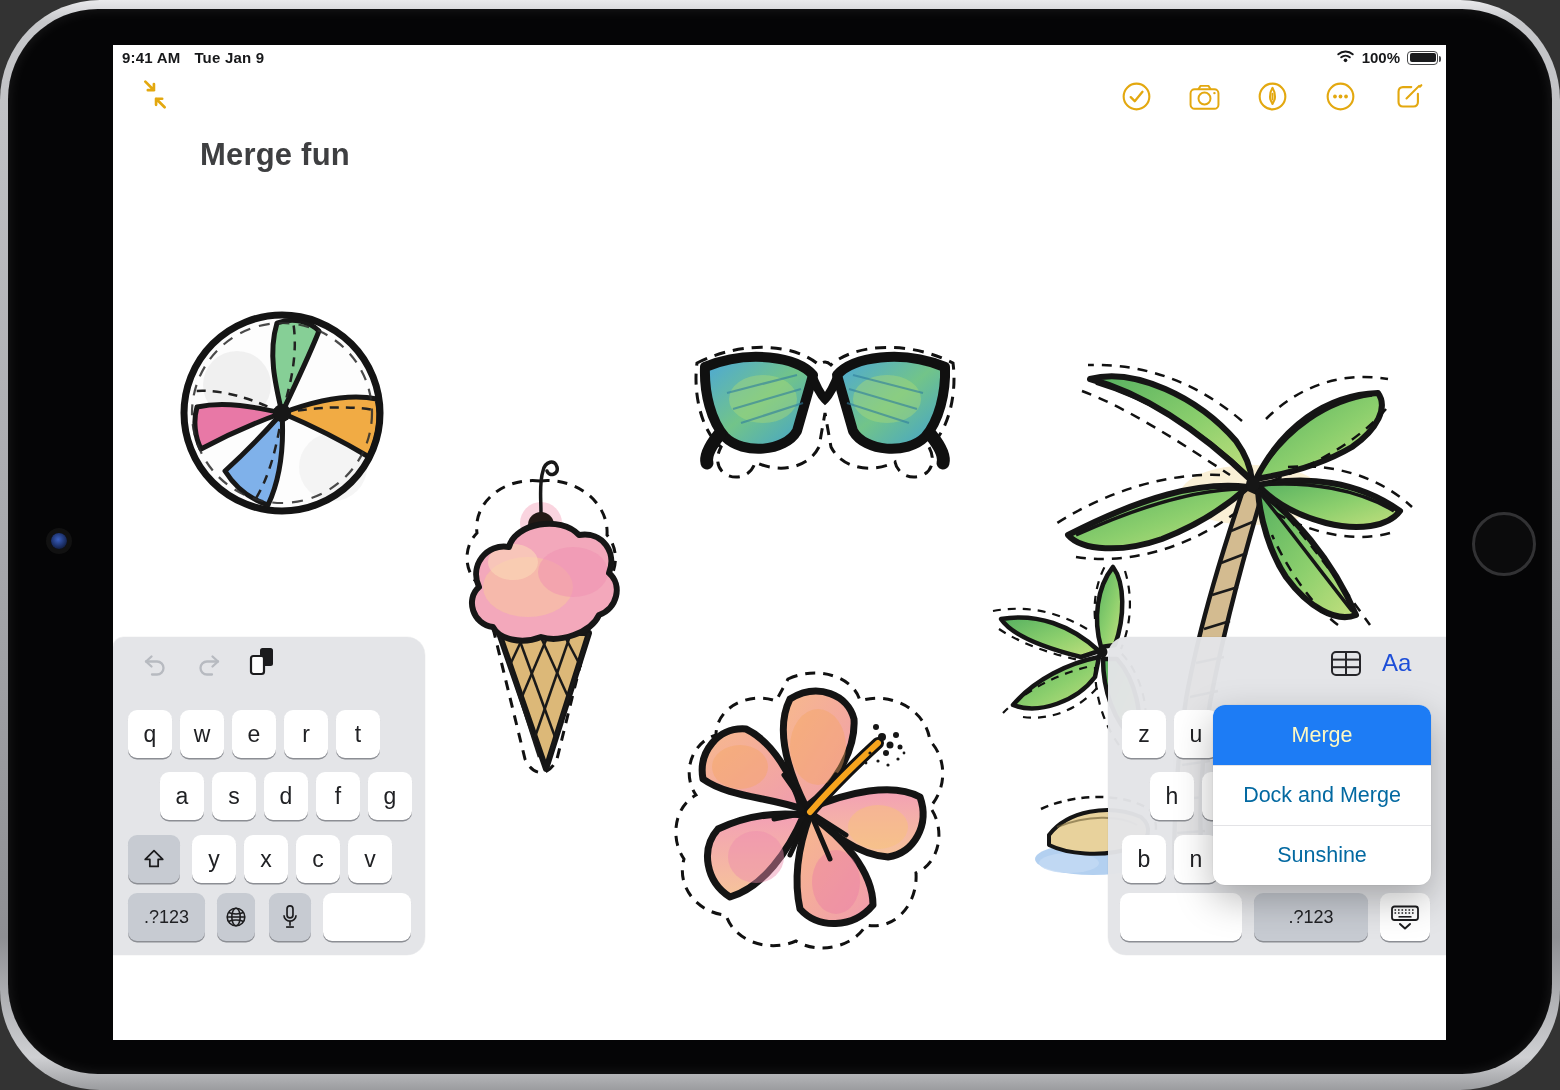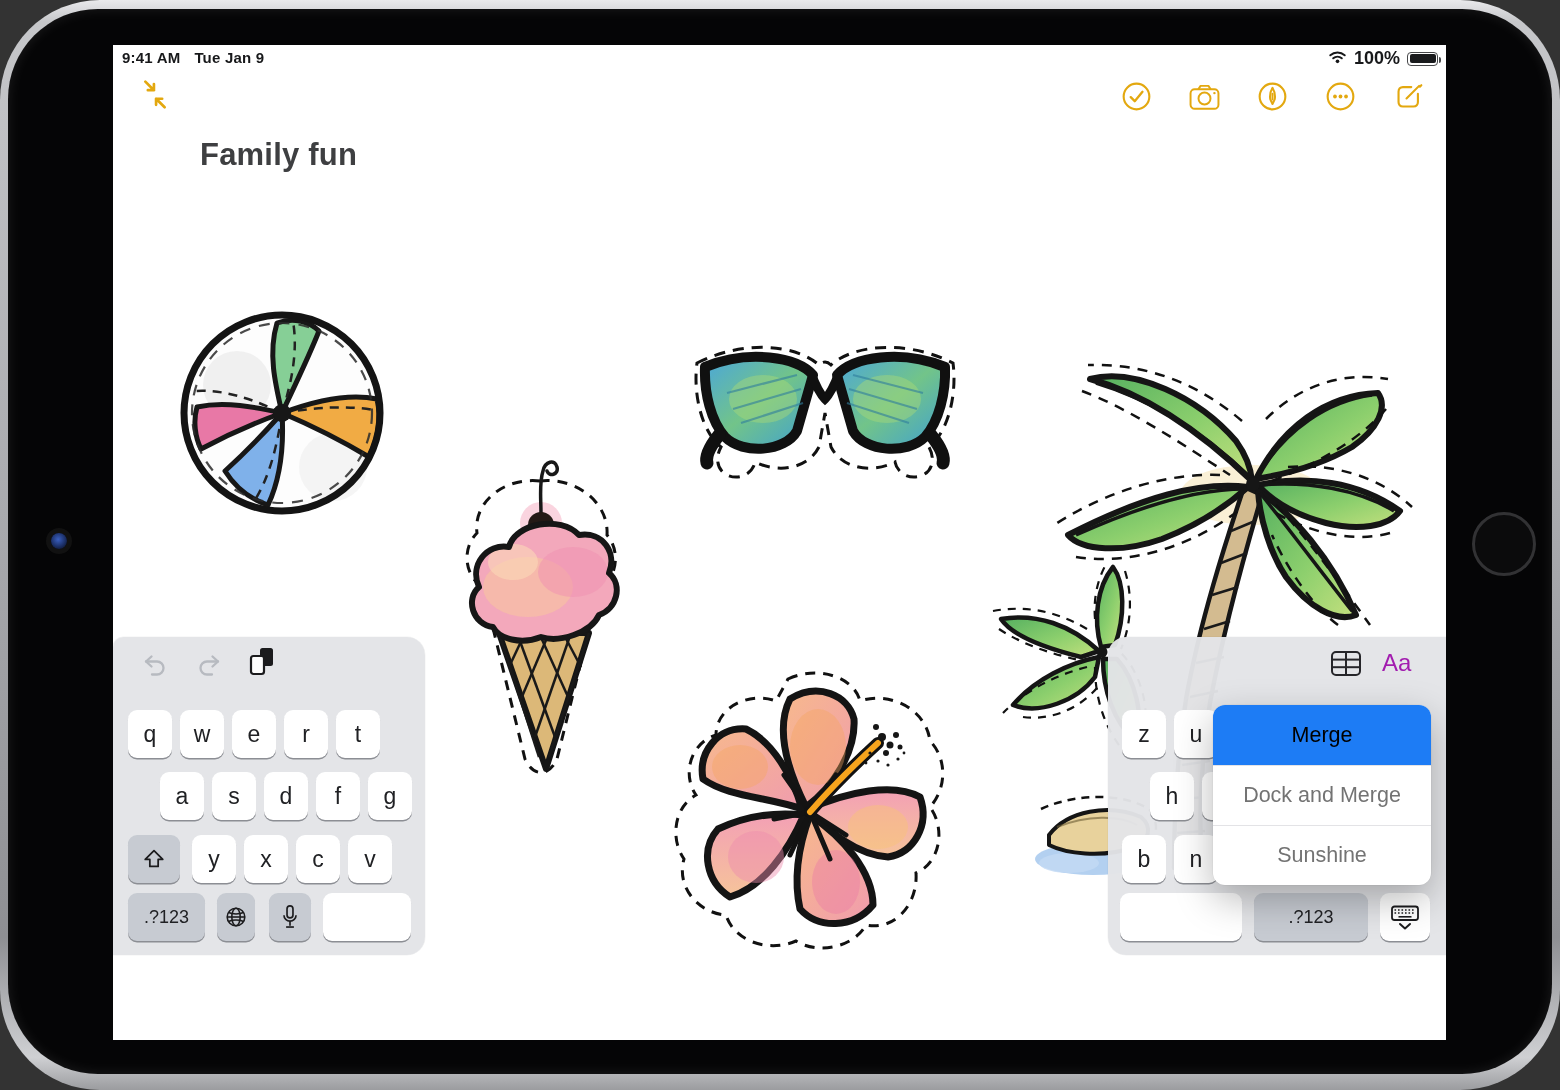--- a/index.html
+++ b/index.html
@@ -20,21 +20,21 @@
     border-radius:50%; background:#0b0b0c; border:3px solid #323234; }
 
   
   .screen { position:absolute; left:113px; top:45px; width:1333px; height:995px;
     background:#ffffff; overflow:hidden; }
 
   .status-bar-left { position:absolute; left:9px; top:4px; font-size:15px; font-weight:600;
     color:#17181a; letter-spacing:.2px; }
   .status-bar-left .date { margin-left:14px; font-weight:600; }
   .status-bar-right { position:absolute; right:8px; top:3px; display:flex; align-items:center; gap:7px; }
-  .battery-pct { font-size:18px; font-weight:600; color:#17181a; }
+  .battery-pct { font-size:15px; font-weight:600; color:#17181a; }
   .battery { position:relative; width:31px; height:14px; border:1px solid #47484a; border-radius:4px; }
   .battery .fill { position:absolute; left:1.5px; top:1.5px; right:1.5px; bottom:1.5px;
     background:#1a1b1d; border-radius:2px; }
   .battery .nub { position:absolute; right:-4px; top:4px; width:2.5px; height:6px;
     background:#47484a; border-radius:0 2px 2px 0; }
 
   .collapse-btn { position:absolute; left:27px; top:35px; width:30px; height:30px; cursor:pointer; }
 
   .note-toolbar { position:absolute; top:37px; right:22px; display:flex; gap:37px; align-items:center; }
   .tool-btn { width:31px; height:29px; display:flex; align-items:center; justify-content:center; }
@@ -53,29 +53,29 @@
   .kb-panel { position:absolute; background:rgba(227,228,231,0.97);
     box-shadow:0 0 0 0.5px rgba(0,0,0,0.05); z-index:5; }
   .kb-left  { left:0px;   top:592px; width:312px; height:318px; border-radius:10px 18px 18px 0; }
   .kb-right { left:995px; top:592px; width:338px; height:318px; border-radius:18px 0 0 18px; }
   .key { position:absolute; height:48px; background:#fff; border-radius:9px;
     box-shadow:0 1.5px 0 rgba(125,127,133,0.85); display:flex; align-items:center;
     justify-content:center; font-size:23px; color:#202124; cursor:pointer; }
   .key.gray { background:#c7cbd2; }
   .key .ksym { display:flex; align-items:center; justify-content:center; }
   .kb-ico { position:absolute; cursor:pointer; }
-  .aa-label { position:absolute; left:274px; top:12px; font-size:24px; color:#a21caf; cursor:pointer; }
+  .aa-label { position:absolute; left:274px; top:12px; font-size:24px; color:#1d4ed8; cursor:pointer; }
 
   
   .popup { position:absolute; left:1100px; top:660px; width:218px; z-index:9;
     background:#ffffff; border-radius:12px;
     box-shadow:0 14px 38px rgba(0,0,0,0.28), 0 0 0 0.5px rgba(0,0,0,0.06); }
   .popup-item { height:60px; display:flex; align-items:center; justify-content:center;
-    font-size:21.5px; color:#737373; cursor:pointer; }
-  .popup-item.selected { background:#1d7cf5; color:#000000; border-radius:12px 12px 0 0; height:60px; }
+    font-size:21.5px; color:#0369a1; cursor:pointer; }
+  .popup-item.selected { background:#1d7cf5; color:#fef9c3; border-radius:12px 12px 0 0; height:60px; }
   .popup-item + .popup-item { border-top:1px solid #e3e3e6; }
   .popup-item:last-child { border-radius:0 0 12px 12px; }
 </style>
 </head>
 <body>
 
 <div class="device-edge">
   <div class="bezel"></div>
   <div class="front-camera"></div>
   <div class="home-button"></div>
@@ -139,21 +139,21 @@
       </div>
       <div class="tool-btn">
         <svg viewBox="0 0 28 28" fill="none">
           <path d="M16.5,5.5 H9 C6.5,5.5 5,7.1 5,9.6 V19 C5,21.5 6.5,23 9,23 H18.4 C20.9,23 22.5,21.5 22.5,19 V11.5" stroke="#E3A80F" stroke-width="1.9" stroke-linecap="round"></path>
           <path d="M12.2,15.8 L23.6,4.4" stroke="#E3A80F" stroke-width="1.9" stroke-linecap="round"></path>
           <path d="M24.3,5.1 L25.6,3.8" stroke="#E3A80F" stroke-width="1.9" stroke-linecap="round"></path>
         </svg>
       </div>
     </div>
 
-    <div class="note-title">Family fun</div>
+    <div class="note-title">Merge fun</div>
 
     <div class="sticker" style="left:58px;top:262px;width:222px;height:215px;">
       <svg viewBox="0 0 222 215">
         <circle cx="111" cy="106" r="98" fill="#fdfdfd"></circle>
         <circle cx="66" cy="78" r="34" fill="#e9e9ea" opacity="0.65"></circle>
         <circle cx="162" cy="160" r="34" fill="#ececed" opacity="0.55"></circle>
         <path d="M111,106 C104,76 97,46 106,16 C122,10 138,14 148,24 C136,54 122,82 111,106 Z" fill="#86cf96" stroke="#171717" stroke-width="5" stroke-linejoin="round"></path>
         <path d="M111,106 C143,94 178,86 206,92 C210,110 208,130 198,150 C168,132 137,117 111,106 Z" fill="#f1ab44" stroke="#171717" stroke-width="5" stroke-linejoin="round"></path>
         <path d="M111,106 C113,138 110,170 97,198 C79,192 64,180 54,164 C76,144 95,124 111,106 Z" fill="#7fb1ea" stroke="#171717" stroke-width="5" stroke-linejoin="round"></path>
         <path d="M111,106 C84,100 54,94 26,100 C22,114 24,130 30,142 C58,127 86,115 111,106 Z" fill="#e878a6" stroke="#171717" stroke-width="5" stroke-linejoin="round"></path>

